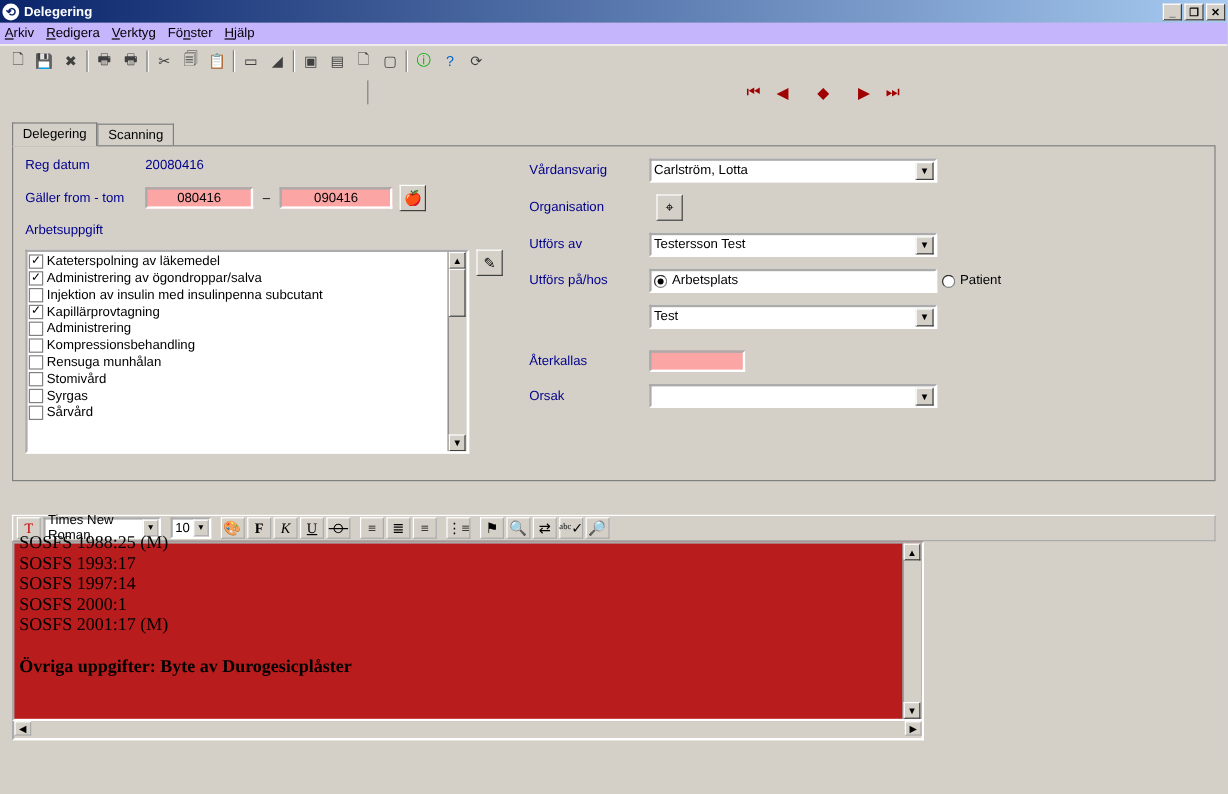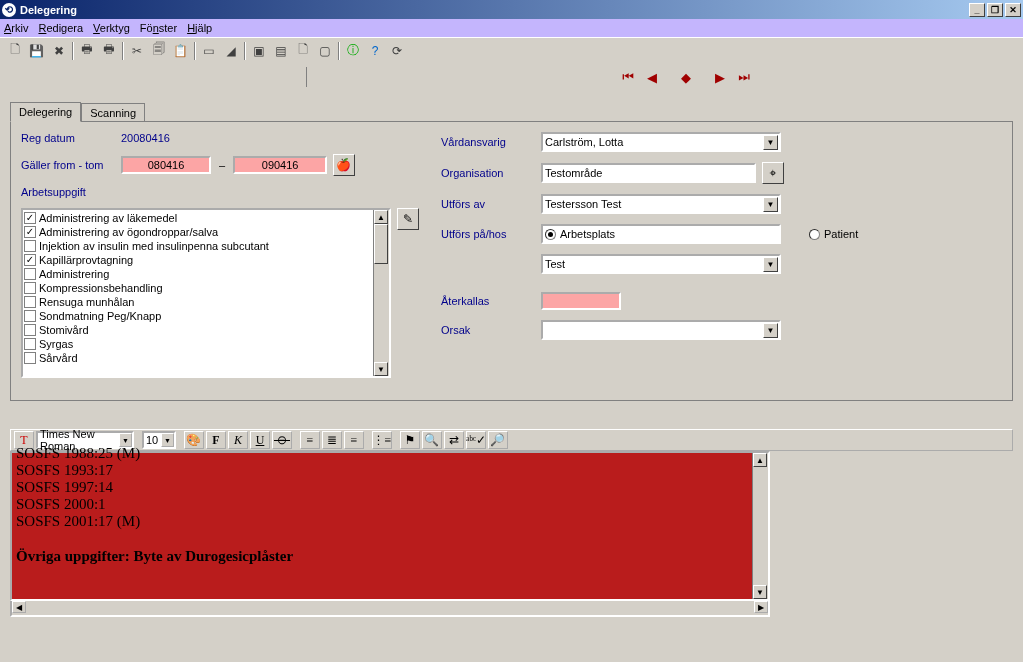--- a/index.html
+++ b/index.html
@@ -172,21 +172,21 @@
     padding:0 2px;
     position:relative;
     font-size:11px;
   }
   .sel .dd{
     position:absolute;right:1px;top:1px;width:15px;height:15px;
     background:#d4d0c8;
     border:1px solid #fff;border-right-color:#404040;border-bottom-color:#404040;
     display:flex;align-items:center;justify-content:center;font-size:8px;
   }
-  .radio{display:inline-flex;align-items:center;margin-right:28px;}
+  .radio{display:inline-flex;align-items:center;margin-right:4px;}
   .radio .dot{
     width:11px;height:11px;border-radius:50%;
     border:1px inset #808080;background:#fff;
     margin-right:4px;display:flex;align-items:center;justify-content:center;
   }
   .radio.sel .dot::after{content:"";width:5px;height:5px;background:#000;border-radius:50%;}
   
   .editor-tb{
     margin-top:28px;
     height:22px;
@@ -300,21 +300,21 @@
         <div class="btn3d">🍎</div>
       </div>
       <div class="row">
         <span class="lbl">Arbetsuppgift</span>
       </div>
       <div style="display:flex;">
         <div class="listbox">
           <div class="items" id="tasklist">
               <div class="item">
                 <span class="chk">✓</span>
-                <span>Administrering av läkemedel</span>
+                <span>Kateterspolning av läkemedel</span>
               </div>
               <div class="item">
                 <span class="chk">✓</span>
                 <span>Administrering av ögondroppar/salva</span>
               </div>
               <div class="item">
                 <span class="chk"></span>
                 <span>Injektion av insulin med insulinpenna subcutant</span>
               </div>
               <div class="item">
@@ -325,24 +325,20 @@
                 <span class="chk"></span>
                 <span>Administrering</span>
               </div>
               <div class="item">
                 <span class="chk"></span>
                 <span>Kompressionsbehandling</span>
               </div>
               <div class="item">
                 <span class="chk"></span>
                 <span>Rensuga munhålan</span>
-              </div>
-              <div class="item">
-                <span class="chk"></span>
-                <span>Sondmatning Peg/Knapp</span>
               </div>
               <div class="item">
                 <span class="chk"></span>
                 <span>Stomivård</span>
               </div>
               <div class="item">
                 <span class="chk"></span>
                 <span>Syrgas</span>
               </div>
               <div class="item">
@@ -363,23 +359,20 @@
     <div class="col-right">
       <div class="row">
         <span class="lbl">Vårdansvarig</span>
         <div class="sel">
           <span>Carlström, Lotta</span>
           <div class="dd">▼</div>
         </div>
       </div>
       <div class="row">
         <span class="lbl">Organisation</span>
-        <div class="sel" style="width:215px">
-          <span>Testområde</span>
-        </div>
         <div class="btn3d">⌖</div>
       </div>
       <div class="row">
         <span class="lbl">Utförs av</span>
         <div class="sel">
           <span>Testersson Test</span>
           <div class="dd">▼</div>
         </div>
       </div>
       <div class="row">

